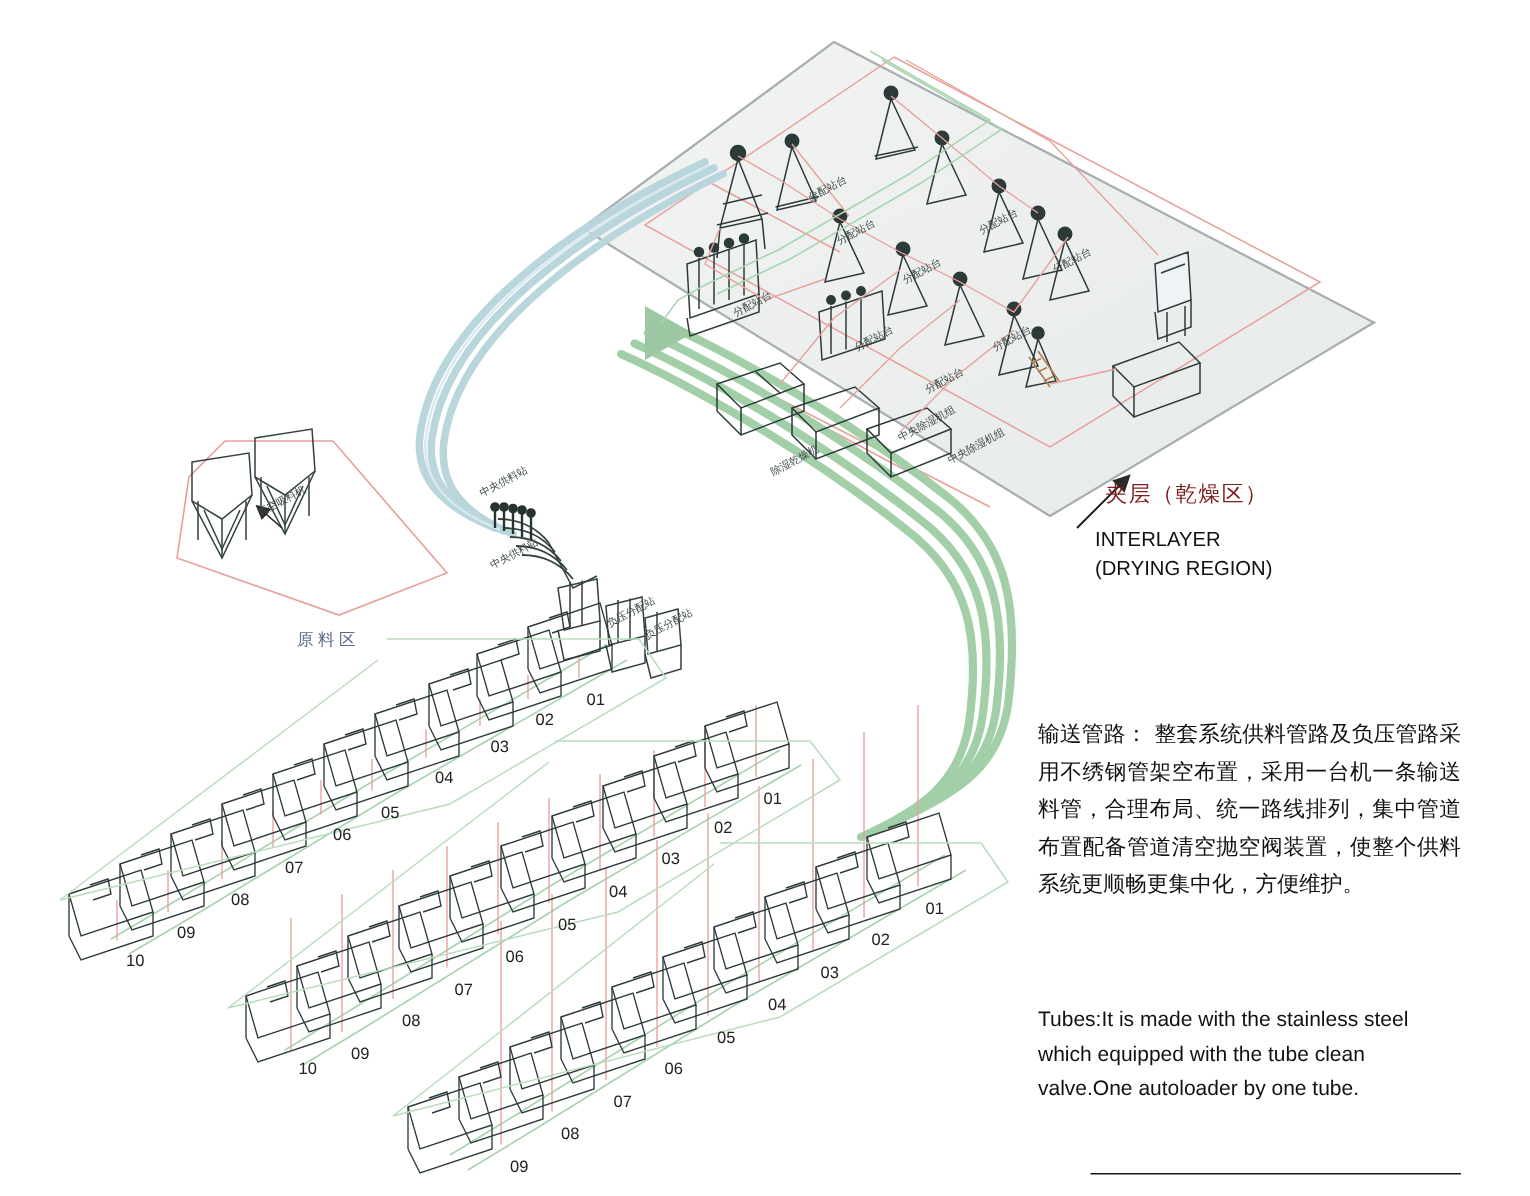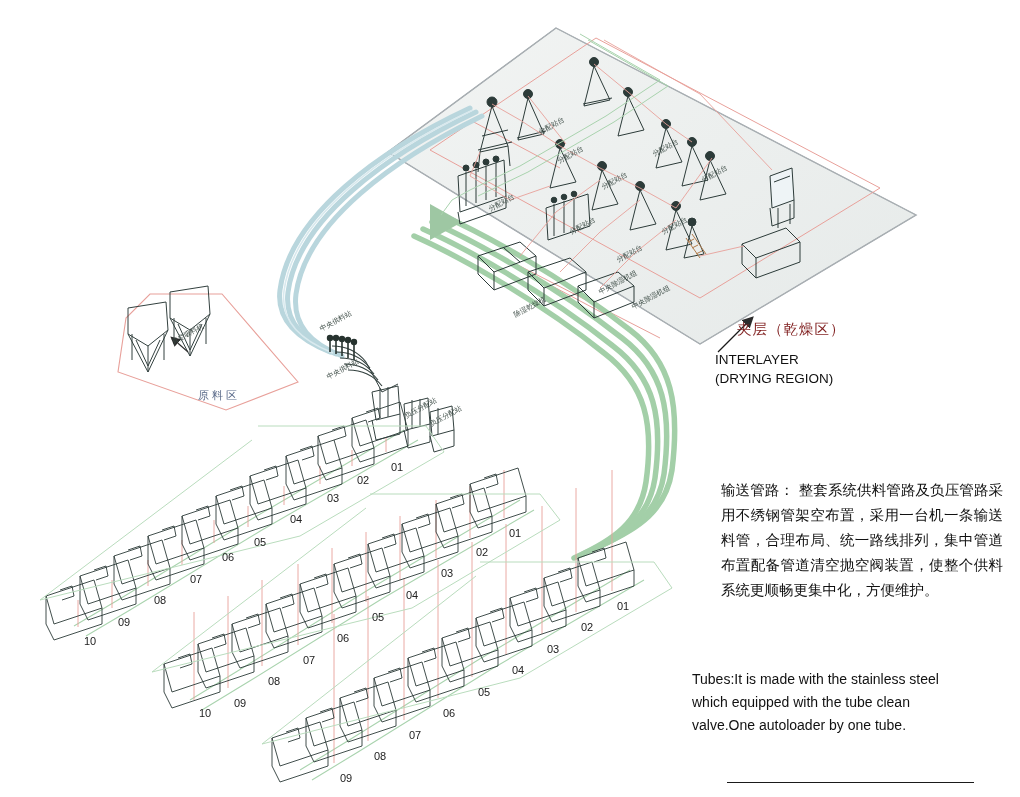--- a/index.html
+++ b/index.html
@@ -10,52 +10,52 @@
   }
   #diagram { position:absolute; inset:0; }
   .lbl { position:absolute; white-space:nowrap; }
 
   
   .note-cn {
     position:absolute; left:692px; top:478px; width:282px;
     font-size:14.5px; line-height:25px; color:#111;
     text-align:justify; text-justify:inter-ideograph;
     font-family:"DejaVu Sans", sans-serif;
-    margin-left:29px;
   }
   .note-en {
     position:absolute; left:692px; top:648px; width:272px;
     font-size:14px; line-height:23px; color:#111;
     font-family:"Liberation Sans", sans-serif;
     margin-top:20px;
   }
   .interlayer-cn {
     position:absolute; left:737px; top:320px;
     font-size:14.5px; color:#7f1d1d; letter-spacing:1px;
     font-family:"DejaVu Sans", sans-serif;
   }
   .interlayer-en {
-    position:absolute; left:715px; top:350px;
+    position:absolute; left:730px; top:350px;
     font-size:13.5px; line-height:19px; color:#111; text-align:left;
   }
   .bottom-rule {
     position:absolute; left:727px; top:782px; width:247px;
     border-top:1.6px solid #1a1a1a;
   }
   
   .tiny-cn {
     font-size:7px; color:#3b4a44; font-family:"DejaVu Sans", sans-serif;
     transform-origin:left top;
   }
   .machine-num {
     font-size:11px; color:#222; font-family:"Liberation Sans", sans-serif;
   }
   .hall-title {
     font-size:11px; color:#5b6b8a; letter-spacing:3px;
     font-family:"DejaVu Sans", sans-serif;
+    margin-top:31px;
   }
 </style>
 </head>
 <body>
 
 <div id="diagram">
 
   <svg width="1020" height="797" viewBox="0 0 1020 797">
     <defs>
       <linearGradient id="floorG" x1="0" y1="0" x2="1" y2="1">

